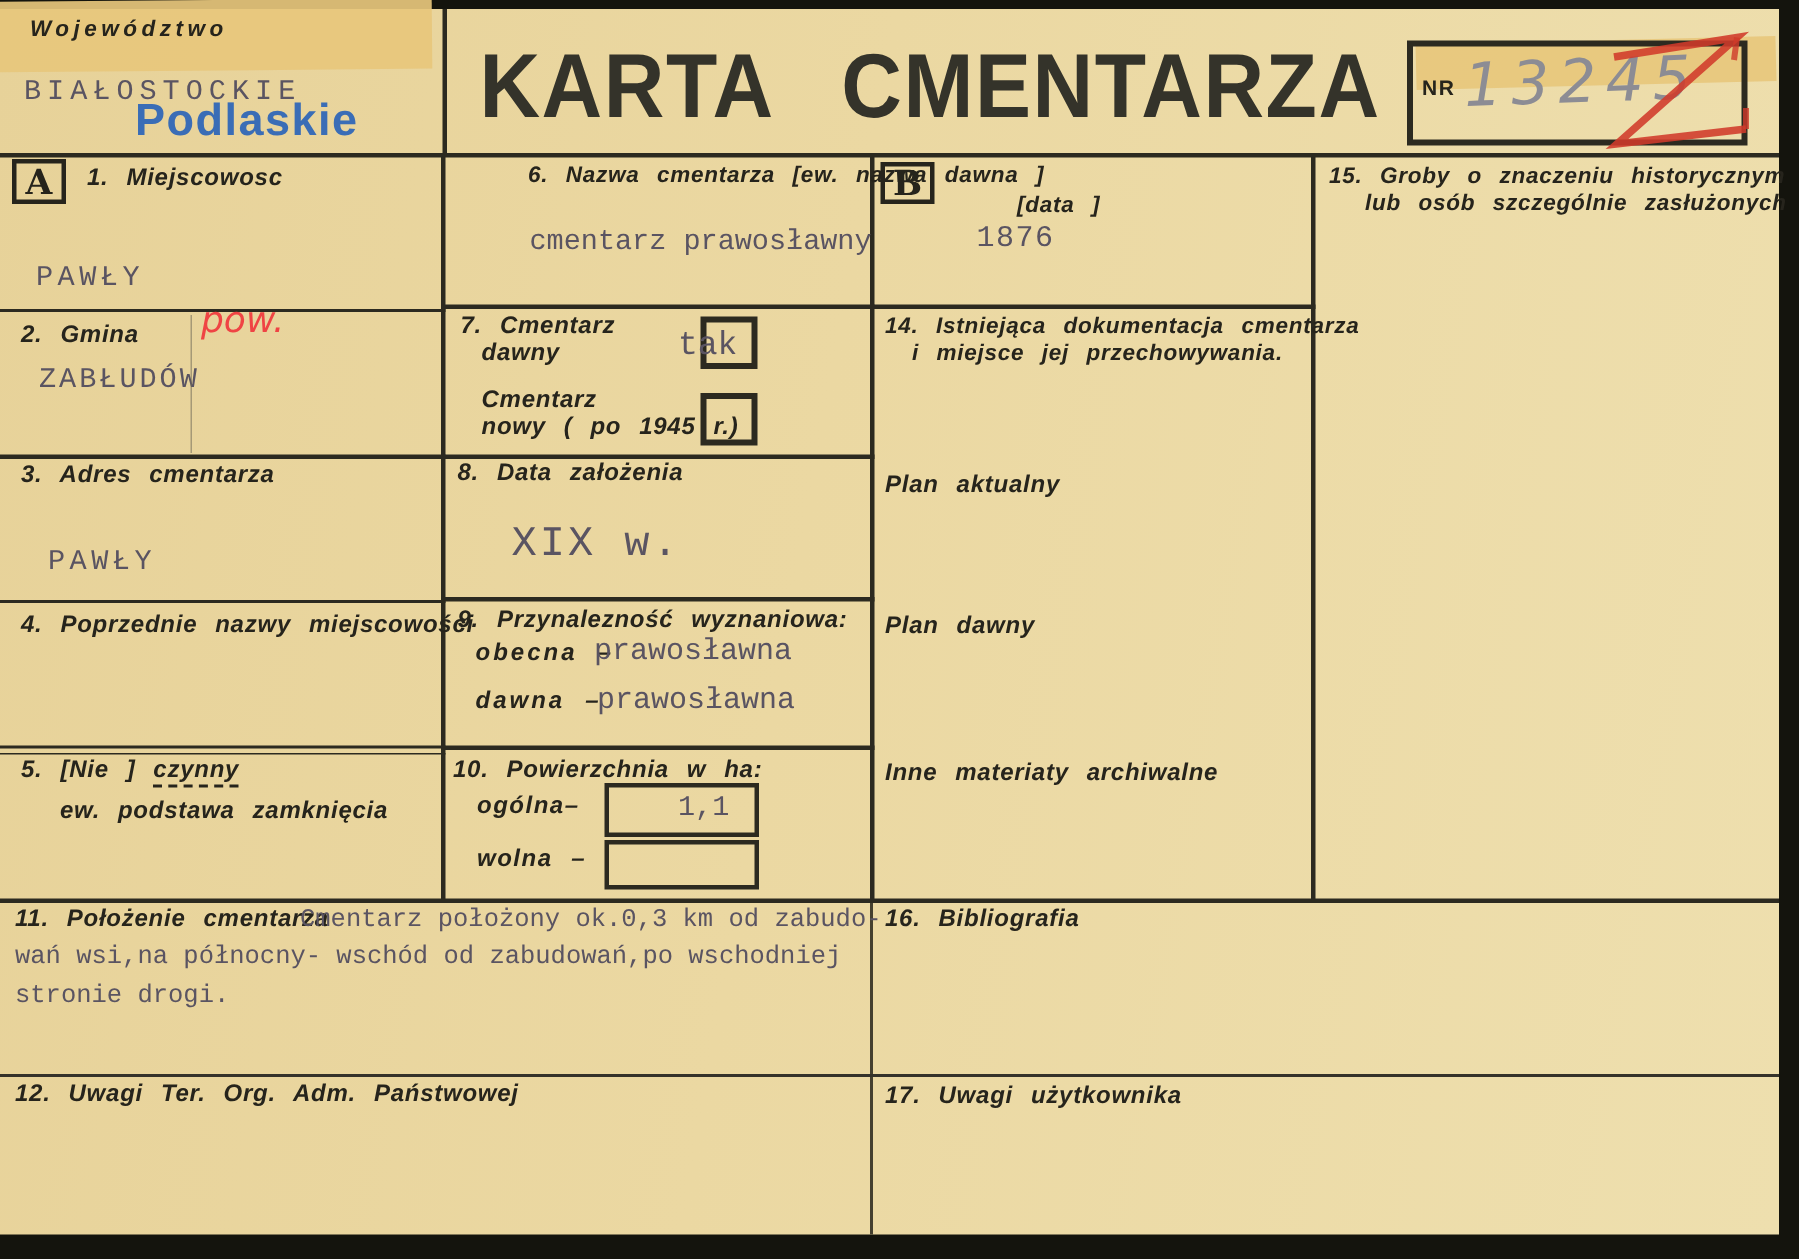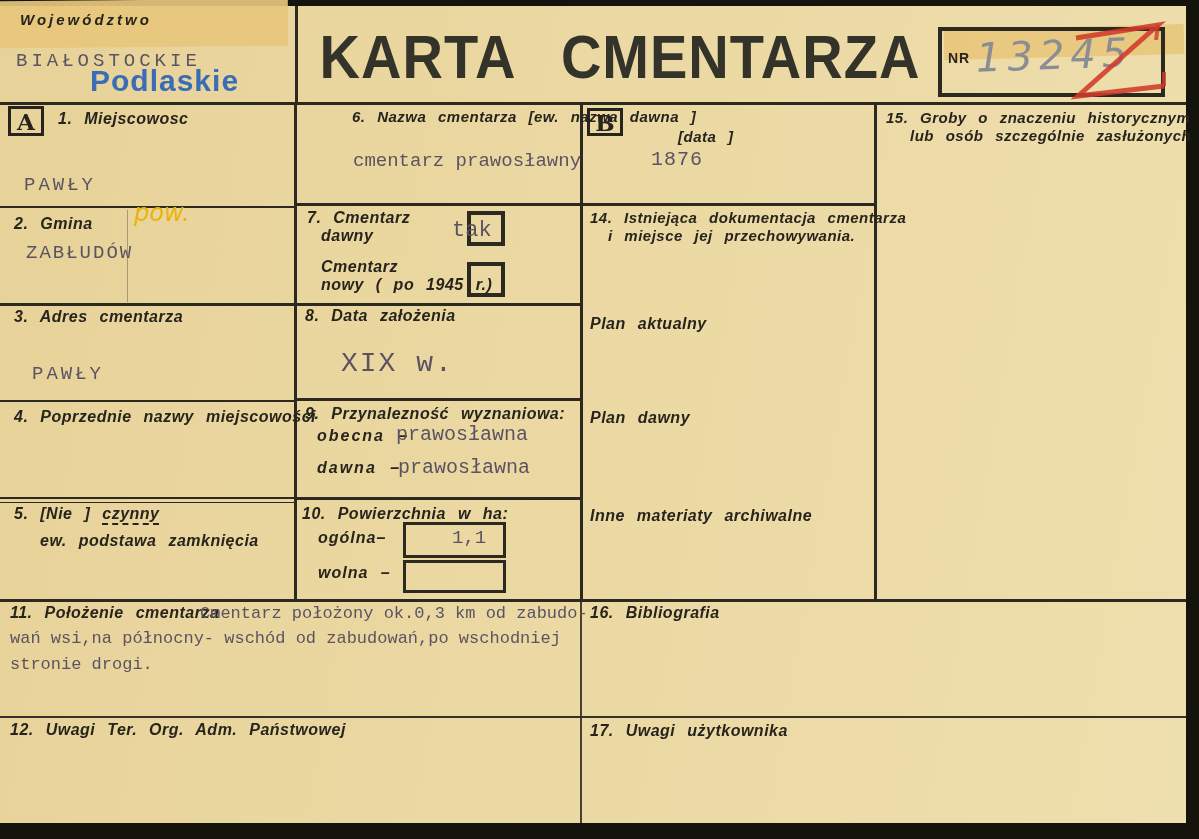--- a/index.html
+++ b/index.html
@@ -30,21 +30,21 @@
 
   .title { position:absolute; left:300px; top:22px; width:640px; text-align:center;
            font-weight:700; font-size:56px; letter-spacing:1px; word-spacing:30px;
            color:#34332a; transform:scaleY(1.08); transform-origin:top center;
            white-space:nowrap; }
 
   .stamp { position:absolute; font-weight:700; font-size:30px; color:#3a6db6;
            letter-spacing:1px; }
 
   .pen { position:absolute; font-family:"DejaVu Sans",sans-serif; font-style:italic;
-         color:#eab308; white-space:nowrap; }
+         color:#ef4444; white-space:nowrap; }
 
   .pencil { position:absolute; font-family:"DejaVu Sans",sans-serif; font-style:italic;
             font-size:40px; color:#8c8c94; letter-spacing:6px; transform:rotate(-2deg);
             white-space:nowrap; }
 
   .dashed-u { border-bottom:2px dashed #26241c; padding-bottom:1px; }
 </style>
 </head>
 <body>
 

